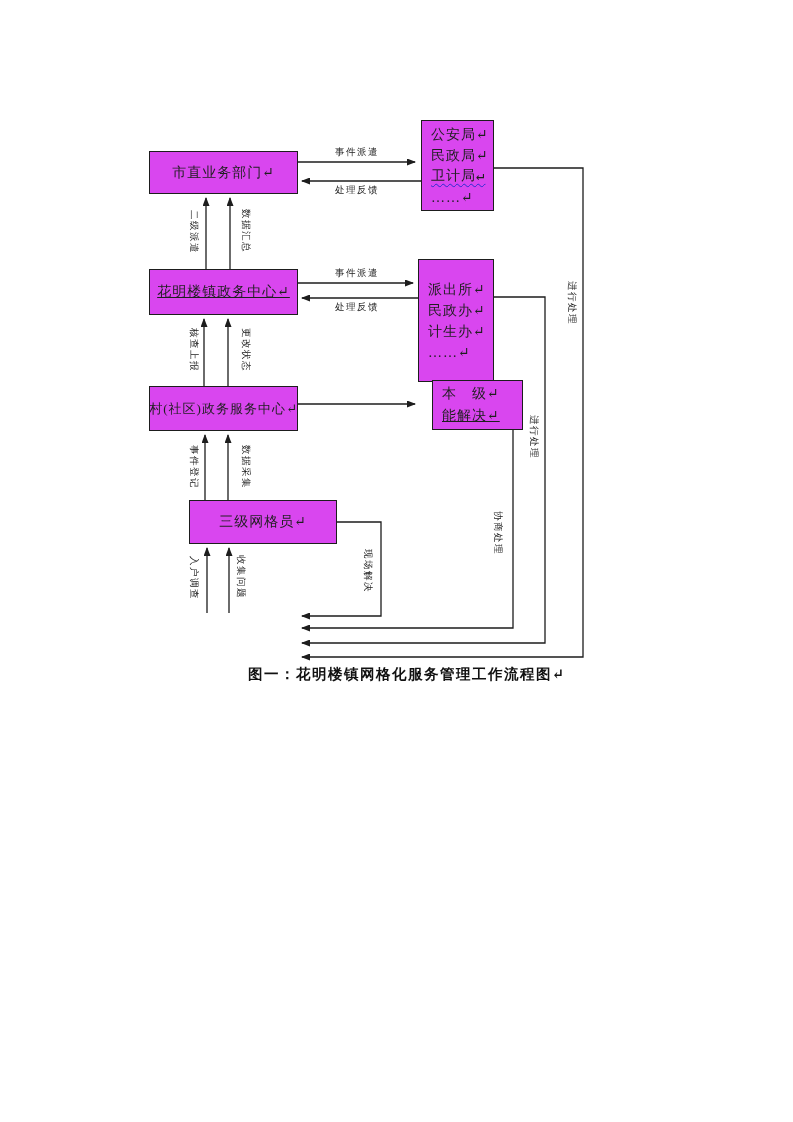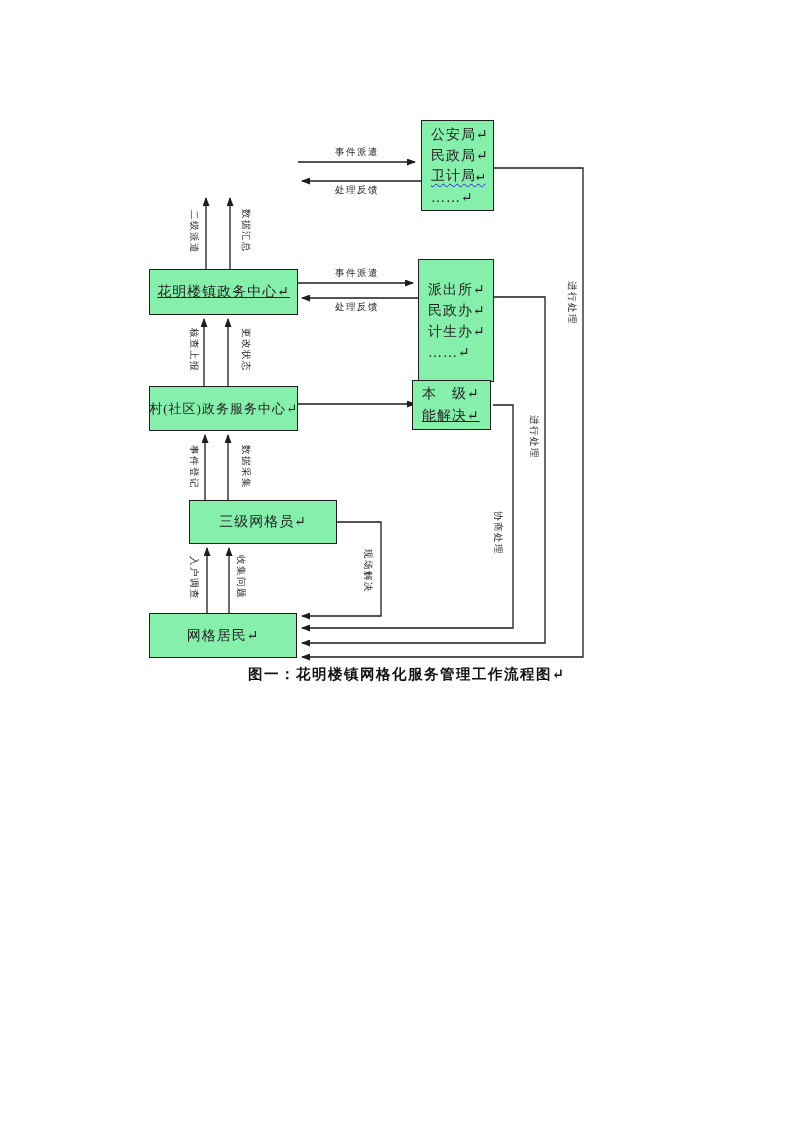--- a/index.html
+++ b/index.html
@@ -8,21 +8,21 @@
     width:793px;height:1122px;
     background:#ffffff;
     font-family:"Liberation Serif","DejaVu Serif",serif;
     color:#1f1f1f;
     overflow:hidden;
   }
   .connectors{position:absolute;left:0;top:0;width:793px;height:1122px;}
   .fbox{
     position:absolute;
     border:1.4px solid #1d1d1d;
-    background:#86efac;
+    background:#d946ef;
     box-sizing:border-box;
     display:flex;flex-direction:column;justify-content:center;
     font-size:14px;
     letter-spacing:1px;
     color:#1f1f1f;
   }
   .fbox.center{align-items:center;text-align:center;}
   .fbox.leftpad{padding-left:9px;align-items:flex-start;}
   .fbox .bline{display:block;line-height:21px;white-space:nowrap;}
   .fbox.single .bline{line-height:normal;}
@@ -96,20 +96,23 @@
       <polyline points="297,522 381,522 381,616 302,616" marker-end="url(#arr)"></polyline>
 
       <polyline points="493,405 513,405 513,628 302,628" marker-end="url(#arr)"></polyline>
 
       <polyline points="494,297 545,297 545,643 302,643" marker-end="url(#arr)"></polyline>
 
       <polyline points="494,168 583,168 583,657 302,657" marker-end="url(#arr)"></polyline>
     </g>
   </svg>
 
+  <div class="fbox center single" style="left:149px;top:151px;width:149px;height:43px;">
+    <span class="bline">市直业务部门↵</span>
+  </div>
 
   <div class="fbox leftpad" style="left:421px;top:120px;width:73px;height:91px;">
     <span class="bline">公安局↵</span>
     <span class="bline">民政局↵</span>
     <span class="bline squiggle">卫计局↵</span>
     <span class="bline">……↵</span>
   </div>
 
   <div class="fbox center single" style="left:149px;top:269px;width:149px;height:46px;text-decoration:underline;">
     <span class="bline">花明楼镇政务中心↵</span>
@@ -119,32 +122,29 @@
     <span class="bline">派出所↵</span>
     <span class="bline">民政办↵</span>
     <span class="bline">计生办↵</span>
     <span class="bline">……↵</span>
   </div>
 
   <div class="fbox center single" style="left:149px;top:386px;width:149px;height:45px;font-size:13px;">
     <span class="bline">村(社区)政务服务中心↵</span>
   </div>
 
-  <div class="fbox leftpad" style="left:412px;top:380px;width:79px;height:50px;">
+  <div class="fbox leftpad" style="left:432px;top:380px;width:91px;height:50px;">
     <span class="bline" style="line-height:22px;">本　级↵</span>
     <span class="bline" style="line-height:22px;text-decoration:underline;">能解决↵</span>
   </div>
 
   <div class="fbox center single" style="left:149px;top:500px;width:148px;height:44px;margin-left:40px;">
     <span class="bline">三级网格员↵</span>
   </div>
 
-  <div class="fbox center single" style="left:149px;top:613px;width:148px;height:45px;">
-    <span class="bline">网格居民↵</span>
-  </div>
 
   <span class="hlabel" style="left:335px;top:146px;">事件派遣</span>
   <span class="hlabel" style="left:335px;top:184px;">处理反馈</span>
   <span class="hlabel" style="left:335px;top:267px;">事件派遣</span>
   <span class="hlabel" style="left:335px;top:301px;">处理反馈</span>
 
   <span class="vlabel" style="left:193px;top:232px;">二级派遣</span>
   <span class="vlabel" style="left:245px;top:231px;">数据汇总</span>
 
   <span class="vlabel" style="left:193px;top:350px;">核查上报</span>

